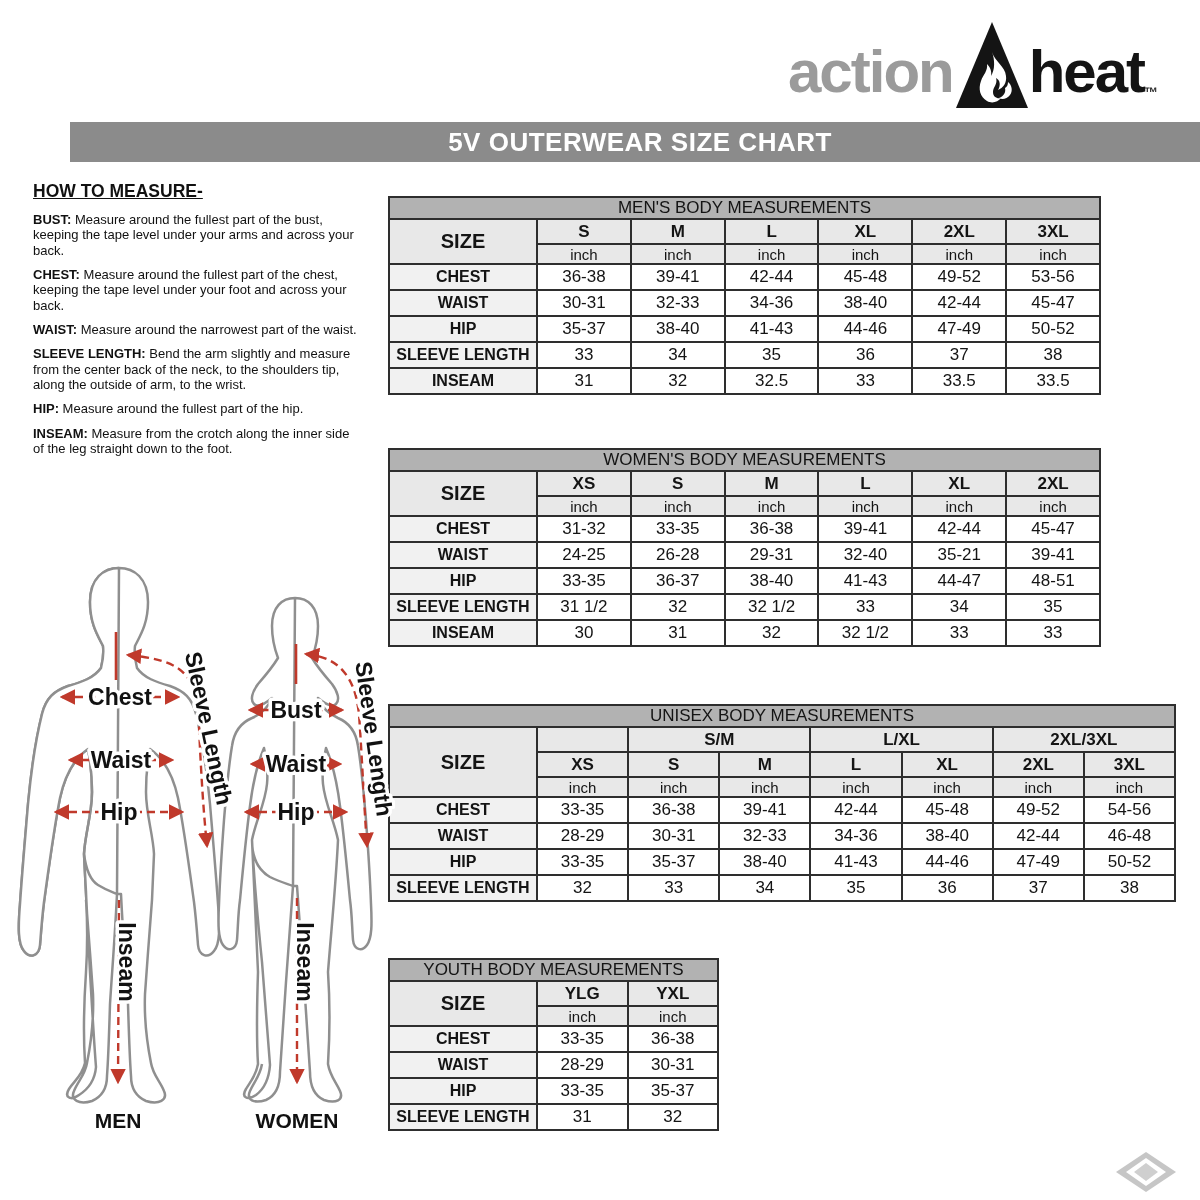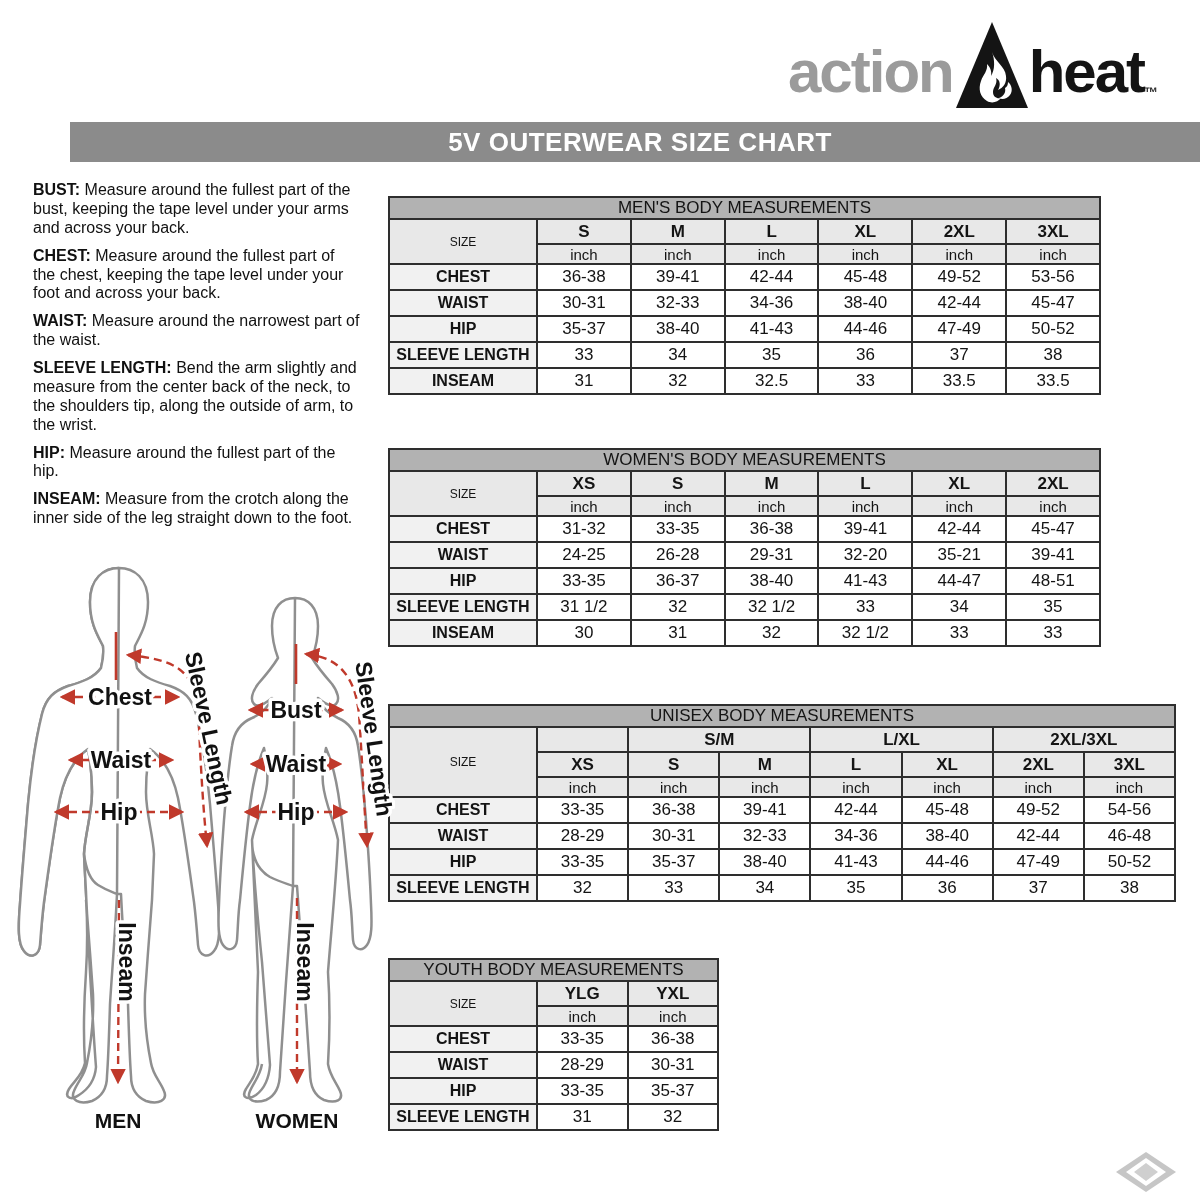--- a/index.html
+++ b/index.html
@@ -18,31 +18,31 @@
   
   #title-band {
     position:absolute; left:30px; top:122px; width:1140px; height:40px;
     background:#8b8b8b; color:#ffffff; display:flex; align-items:center; justify-content:center;
     font-size:26px; font-weight:bold; letter-spacing:0.5px;margin-left:40px;
   }
 
   
   #how-to { position:absolute; left:33px; top:181px; width:327px; }
   #how-to h2 { margin:0 0 10px 0; font-size:17.5px; font-weight:bold; text-decoration:underline; letter-spacing:0; }
-  #how-to p { margin:0 0 9px 0; font-size:16px; line-height:1.18; color:#111; }
+  #how-to p { margin:0 0 9px 0; font-size:13px; line-height:1.18; color:#111; }
   #how-to p b { font-weight:bold; }
 
   
   .size-table { border-collapse:collapse; table-layout:fixed; position:absolute; border:1px solid #2e2e2e; }
   .size-table th, .size-table td {
     border:2px solid #2e2e2e; text-align:center; vertical-align:middle;
     padding:0; overflow:hidden; white-space:nowrap; color:#141414;
   }
   .t-title { background:#b2b2b2; font-size:17px; font-weight:normal; height:20px; }
-  .t-size  { background:#e8e8e8; font-size:12px; font-weight:normal; }
+  .t-size  { background:#e8e8e8; font-size:20px; font-weight:bold; }
   .t-group { background:#e8e8e8; font-size:17px; font-weight:bold; height:23px;margin-left:12px; }
   .t-head  { background:#e8e8e8; font-size:17px; font-weight:bold; height:23px; }
   .t-inch  { background:#e8e8e8; font-size:15px; height:18px; font-weight:500; }
   .t-label { background:#f1f1f1; font-size:16px; font-weight:bold; height:24px; }
   .t-value { background:#ffffff; font-size:17px; height:24px; }
   col.col-label { width:148px; }
 
   #tbl-mens   { left:388px; top:196px; width:713px; }
   #tbl-womens { left:388px; top:448px; width:713px; }
   #tbl-unisex { left:388px; top:704px; width:788px; }
@@ -74,20 +74,21 @@
                C39,48 39,38 36,30 Z"></path>
       <path fill="#ffffff" d="M52,60 C56,63 57,69 54,73 C51,77 46,78 43,76 C48,74 50,70 49,66 C51,65 52,63 52,60 Z"></path>
     </svg>
     <span class="heat-word">heat</span>
     <span class="tm">™</span>
   </div>
 
   <div id="title-band">5V OUTERWEAR SIZE CHART</div>
 
   <div id="how-to">
+    <h2>HOW TO MEASURE-</h2>
     <p><b>BUST:</b><span> Measure around the fullest part of the bust, keeping the tape level under your arms and across your back.</span></p>
     <p><b>CHEST:</b><span> Measure around the fullest part of the chest, keeping the tape level under your foot and across your back.</span></p>
     <p><b>WAIST:</b><span> Measure around the narrowest part of the waist.</span></p>
     <p><b>SLEEVE LENGTH:</b><span> Bend the arm slightly and measure from the center back of the neck, to the shoulders tip, along the outside of arm, to the wrist.</span></p>
     <p><b>HIP:</b><span> Measure around the fullest part of the hip.</span></p>
     <p><b>INSEAM:</b><span> Measure from the crotch along the inner side of the leg straight down to the foot.</span></p>
   </div>
 
   <table id="tbl-mens" class="size-table">
       <colgroup>
@@ -205,21 +206,21 @@
           <td class="t-value">36-38</td>
           <td class="t-value">39-41</td>
           <td class="t-value">42-44</td>
           <td class="t-value">45-47</td>
         </tr>
         <tr>
           <th class="t-label">WAIST</th>
           <td class="t-value">24-25</td>
           <td class="t-value">26-28</td>
           <td class="t-value">29-31</td>
-          <td class="t-value">32-20</td>
+          <td class="t-value">32-40</td>
           <td class="t-value">35-21</td>
           <td class="t-value">39-41</td>
         </tr>
         <tr>
           <th class="t-label">HIP</th>
           <td class="t-value">33-35</td>
           <td class="t-value">36-37</td>
           <td class="t-value">38-40</td>
           <td class="t-value">41-43</td>
           <td class="t-value">44-47</td>

